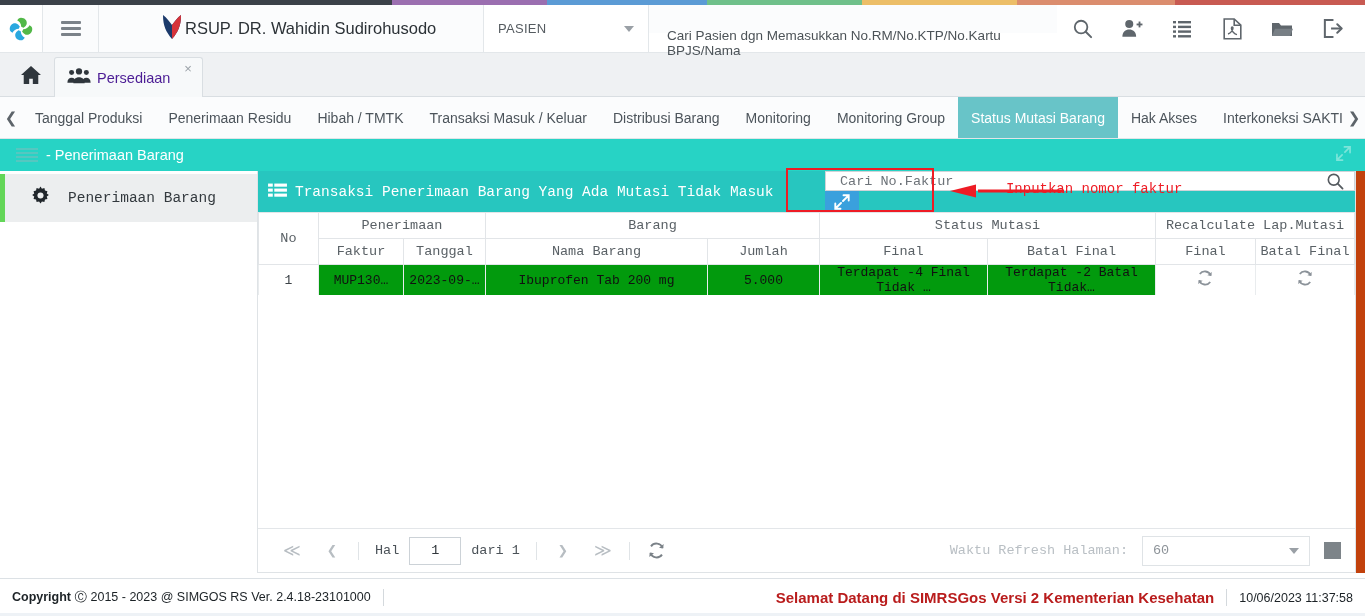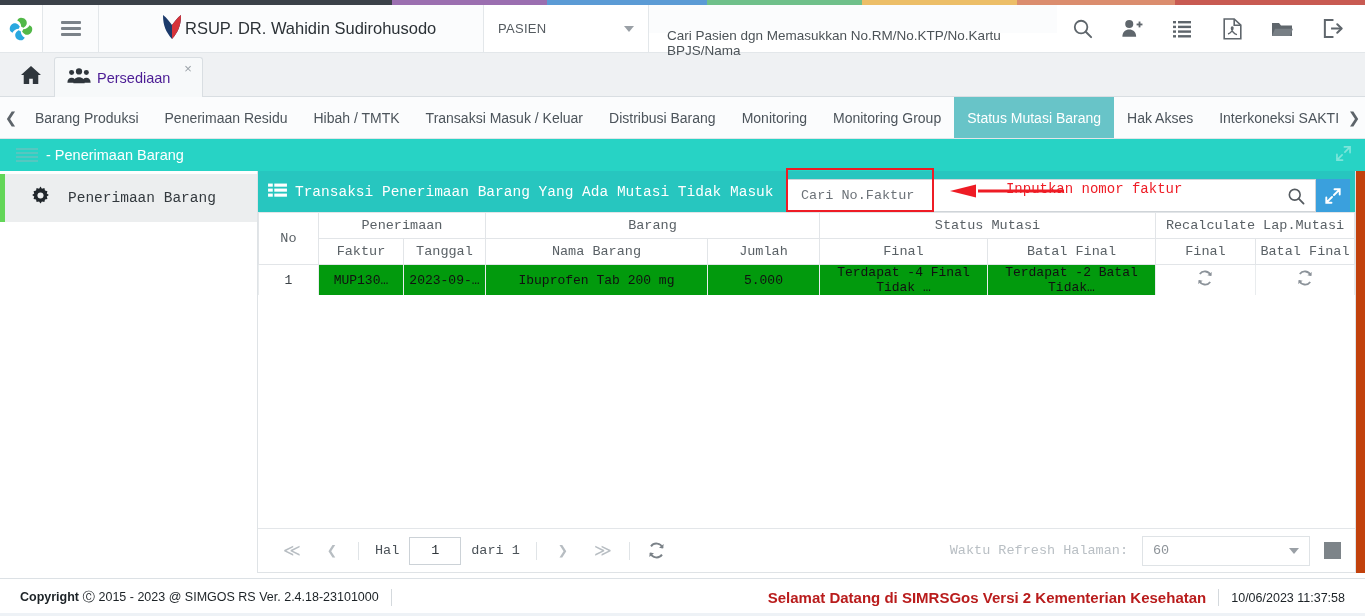--- a/index.html
+++ b/index.html
@@ -109,21 +109,21 @@
 
   .panel { flex:1; border:1px solid #dfe3e6; border-top:none; background:#fff;
            display:flex; flex-direction:column; margin-right:9px; }
 
   .panel-head {
     height:41px; background:#27c6bf; display:flex; align-items:center; color:#fff;
     position:relative;
   }
   .panel-head-icon { margin:0 8px 0 10px; display:flex; }
   .panel-head-title { font-size:14.5px; }
-  .panel-search-wrap { margin-left:auto; display:flex; align-items:flex-end; height:100%; }
+  .panel-search-wrap { margin-left:auto; display:flex; align-items:flex-start; height:100%;flex-direction:column; }
   .search-box {
     flex:1; height:33px; background:#fff; border:1px solid #cfd4d8;
     display:flex; align-items:center; width:530px;
   }
   .search-input-mask { flex:1; display:flex; align-items:center; padding-left:14px; }
   .search-ph { font-size:13.5px; color:#6c7278; }
   .search-mag { width:38px; display:flex; align-items:center; justify-content:center; color:#555b60;}
   .search-expand {
     width:34px; height:33px; background:#3aa0dd; color:#fff;
     display:flex; align-items:center; justify-content:center; cursor:pointer; margin-right:5px;
@@ -177,21 +177,21 @@
   .pg-select {
     width:168px; height:30px; border:1px solid #dfe3e6; display:flex; align-items:center;
     justify-content:space-between; padding:0 10px; font-size:13.5px; color:#8d9399; cursor:pointer;
   }
   .pg-stop { width:17px; height:17px; background:#7d8489; cursor:pointer; }
 
   
   .footer {
     position:absolute; left:0; bottom:0; width:100%; height:38px;
     background:#fff; border-top:1px solid #dce1e5;
-    display:flex; align-items:center; padding:0 20px;
+    display:flex; align-items:center; padding:0 12px;
   }
   .ft-copy { font-size:12.5px; color:#1c2226; }
   .ft-copy b { font-weight:bold; }
   .ft-div { width:1px; height:17px; background:#d4d9dd; margin:0 12px; }
   .ft-right { margin-left:auto; display:flex; align-items:center; }
   .ft-welcome { font-size:15px; font-weight:bold; color:#b91c1c; white-space:nowrap; }
   .ft-time { font-size:12.5px; color:#1c2226; }
   .ft-bottom-line { position:absolute; left:0; bottom:0; width:100%; height:3px; background:#eef2f6; }
 </style>
 </head>
@@ -317,21 +317,21 @@
       </span>
       <span class="tab-label">Persediaan</span>
       <span class="tab-close">×</span>
     </div>
   </div>
 
   <div class="modnav">
     <div class="modnav-arrow">❮</div>
     <div class="modnav-items">
       <div class="modnav-item">
-          <span>Barang Produksi</span>
+          <span>Tanggal Produksi</span>
         </div>
       <div class="modnav-item">
           <span>Penerimaan Residu</span>
         </div>
       <div class="modnav-item">
           <span>Hibah / TMTK</span>
         </div>
       <div class="modnav-item">
           <span>Transaksi Masuk / Keluar</span>
         </div>

